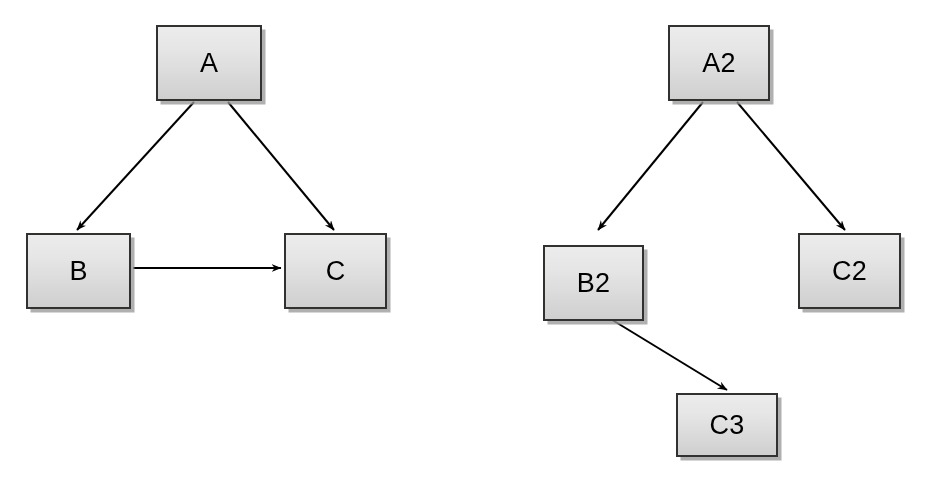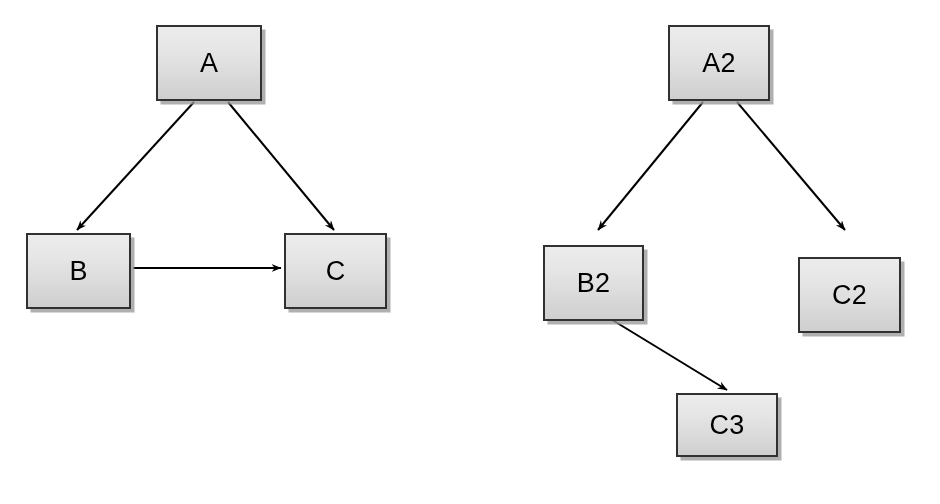--- a/index.html
+++ b/index.html
@@ -78,21 +78,21 @@
       </div>
       <div class="node" style="left: 284px; top: 233px; width: 103px; height: 76px;">
         <span class="node-label">C</span>
       </div>
       <div class="node" style="left: 668px; top: 25px; width: 102px; height: 76px;">
         <span class="node-label">A2</span>
       </div>
       <div class="node" style="left: 543px; top: 245px; width: 101px; height: 76px;">
         <span class="node-label">B2</span>
       </div>
-      <div class="node" style="left: 798px; top: 233px; width: 103px; height: 76px; margin-top: 24px;">
+      <div class="node" style="left: 798px; top: 233px; width: 103px; height: 76px;">
         <span class="node-label">C2</span>
       </div>
       <div class="node" style="left: 676px; top: 393px; width: 102px; height: 64px;">
         <span class="node-label">C3</span>
       </div>
     </div>
 
 </div>
 
 </body></html>

